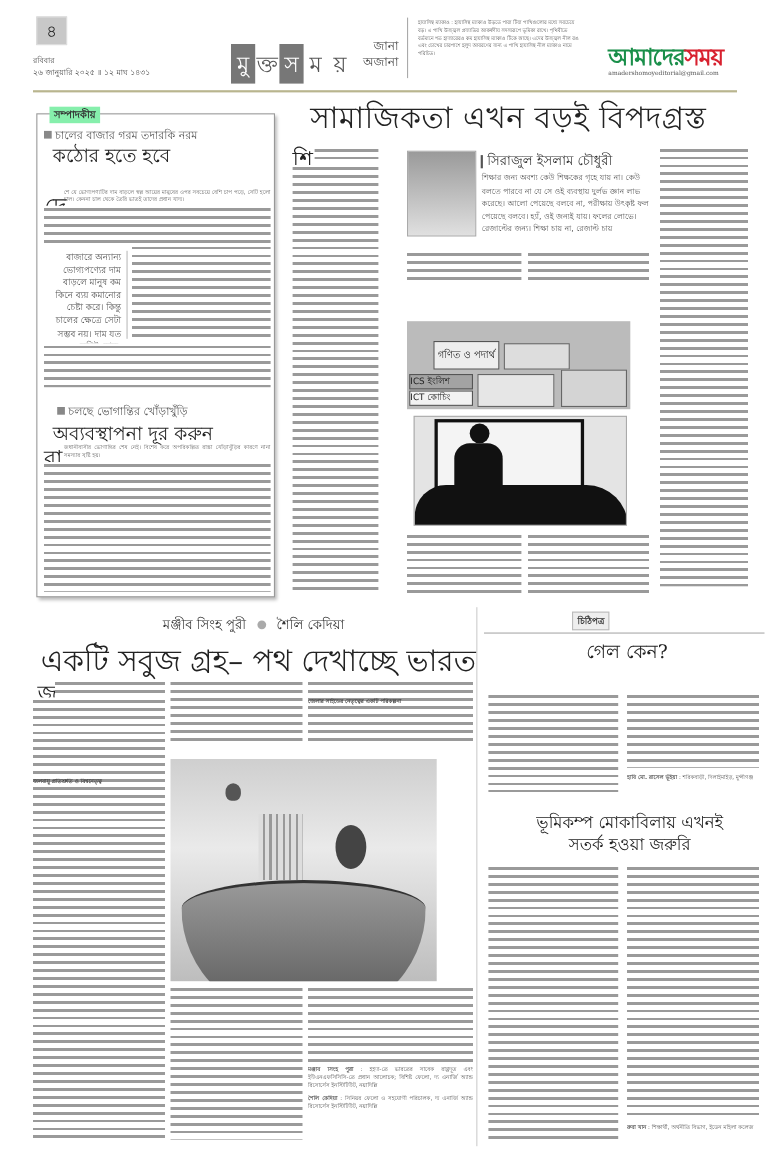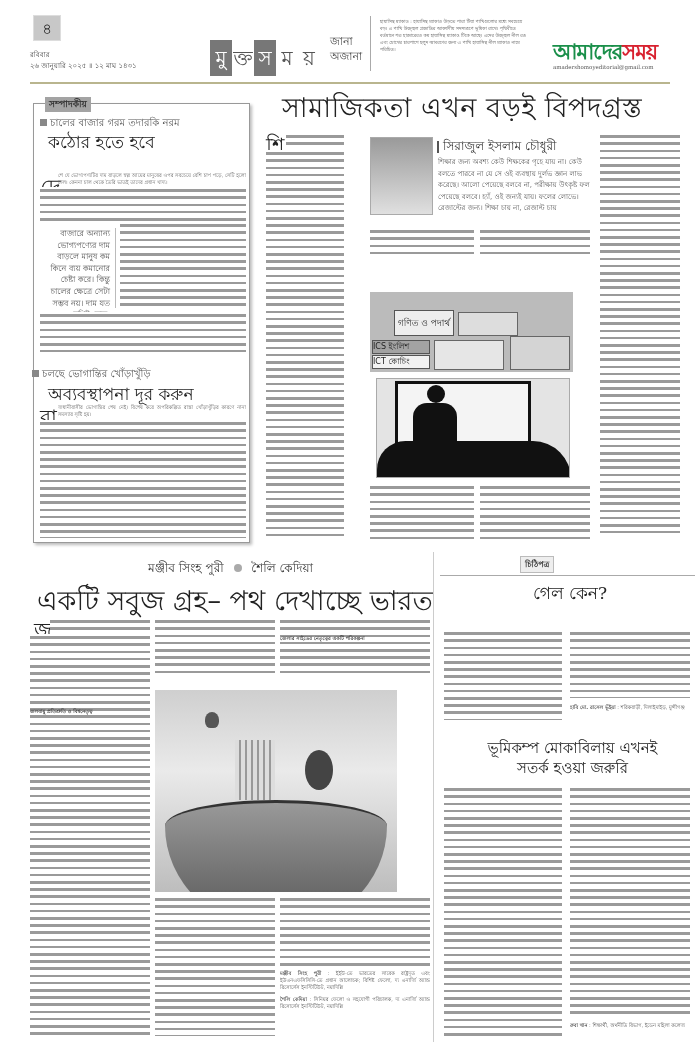--- a/index.html
+++ b/index.html
@@ -3,29 +3,29 @@
 <meta charset="utf-8">
 <style>
 *{box-sizing:border-box;margin:0;padding:0}
 body{width:700px;height:1050px;background:#fff;font-family:"DejaVu Sans",sans-serif;color:#333;overflow:hidden;position:relative}
 .abs{position:absolute}
 .pageno{left:33px;top:15px;width:28px;height:26px;background:#c8c8c8;border:1px solid #ddd;font-size:15px;text-align:center;line-height:26px;color:#222}
 .dateblk{left:30px;top:50px;font-size:7px;line-height:11px;color:#444}
 .mast{left:210px;top:40px;display:flex;gap:0}
 .mast span{display:inline-block;width:22px;height:36px;font-size:20px;text-align:center;line-height:36px;color:#555}
 .mast span.dk{background:#777;color:#fff}
-.tag{left:330px;top:34px;font-size:11px;line-height:15px;color:#444;}
+.tag{left:330px;top:34px;font-size:11px;line-height:15px;color:#444;text-align:right}
 .vsep{left:370px;top:16px;width:1px;height:55px;background:#aaa}
 .blurb{left:380px;top:18px;width:150px;font-size:4.5px;line-height:7px;color:#555}
 .logo{left:553px;top:36px;font-size:21px;font-weight:bold;letter-spacing:-1px}
 .logo .g{color:#1a8f4a}.logo .r{color:#d8212f}
 .email{left:553px;top:64px;font-size:5.5px;color:#555;font-family:"DejaVu Serif",serif}
 .hrule{left:30px;top:82px;width:640px;height:2px;background:#b9b58e}
 .edbox{left:33px;top:103px;width:217px;height:440px;border:1px solid #999;box-shadow:2px 2px 3px #bbb}
-.edlbl{left:45px;top:97px;background:#a3a3a3;padding:0 4px;font-size:9px;font-weight:bold;color:#333}
+.edlbl{left:45px;top:97px;background:#86efac;padding:0 4px;font-size:9px;font-weight:bold;color:#333}
 .sq{display:inline-block;width:7px;height:7px;background:#888;margin-right:3px}
 .kicker{font-size:10px;color:#555}
 .hd{font-family:"DejaVu Serif",serif;color:#222}
 .txt{font-size:5px;line-height:7.2px;color:#666;text-align:justify;overflow:hidden}
 .lines{background:repeating-linear-gradient(#fff 0,#fff 2.2px,#9a9a9a 2.2px,#9a9a9a 4.8px,#fff 4.8px,#fff 7.2px)}
 .quote{font-size:10px;line-height:15px;color:#555;text-align:right}
 .photo{background:linear-gradient(#9a9a9a,#e0e0e0);border:1px solid #aaa}
 .divv{width:1px;background:#ccc}
 .byline{font-size:12px;color:#333}
 .h1big{font-size:26px;color:#222}
@@ -66,21 +66,21 @@
   <div>কঠোর হতে হবে</div>
 </div>
 <div class="abs hd" style="left:40px;top:170px;font-size:22px">দে</div>
 <div class="abs txt" style="left:58px;top:172px;width:188px;height:14px">শে যে ভোগ্যপণ্যটির দাম বাড়লে স্বল্প আয়ের মানুষের ওপর সবচেয়ে বেশি চাপ পড়ে, সেটি হলো চাল। কেননা চাল থেকে তৈরি ভাতই তাদের প্রধান খাদ্য।</div>
 <div class="abs lines" style="left:40px;top:187px;width:206px;height:35px"></div>
 <div class="abs quote" style="left:48px;top:228px;width:62px;height:80px;font-size:8px;line-height:11.6px">বাজারে অন্যান্য ভোগ্যপণ্যের দাম বাড়লে মানুষ কম কিনে ব্যয় কমানোর চেষ্টা করে। কিন্তু চালের ক্ষেত্রে সেটা সম্ভব নয়। দাম যত বেশিই হোক, প্রয়োজনমতো চাল তাকে কিনতেই হবে</div>
 <div class="abs" style="left:115px;top:228px;width:1px;height:80px;background:#bbb"></div>
 <div class="abs lines" style="left:120px;top:222px;width:126px;height:86px"></div>
 <div class="abs lines" style="left:40px;top:312px;width:206px;height:40px"></div>
 
-<div class="abs kicker" style="left:32px;top:366px"><span class="sq"></span><span>চলছে ভোগান্তির খোঁড়াখুঁড়ি</span></div>
+<div class="abs kicker" style="left:52px;top:366px"><span class="sq"></span><span>চলছে ভোগান্তির খোঁড়াখুঁড়ি</span></div>
 <div class="abs hd" style="left:48px;top:381px;font-size:17px">অব্যবস্থাপনা দূর করুন</div>
 <div class="abs hd" style="left:40px;top:402px;font-size:20px">রা</div>
 <div class="abs txt" style="left:58px;top:404px;width:188px;height:14px">জধানীবাসীর ভোগান্তির শেষ নেই। বিশেষ করে অপরিকল্পিত রাস্তা খোঁড়াখুঁড়ির কারণে নানা সমস্যার সৃষ্টি হয়।</div>
 <div class="abs lines" style="left:40px;top:420px;width:206px;height:118px"></div>
 
 <div class="abs hd" style="left:282px;top:90px;font-size:27px;line-height:36px;letter-spacing:0.5px">সামাজিকতা এখন বড়ই বিপদগ্রস্ত</div>
 <div class="abs hd" style="left:266px;top:130px;font-size:21px">শি</div>
 <div class="abs lines" style="left:286px;top:133px;width:58px;height:14px"></div>
 <div class="abs lines" style="left:266px;top:150px;width:78px;height:390px"></div>
 <div class="abs photo" style="left:370px;top:137px;width:63px;height:78px"></div>

